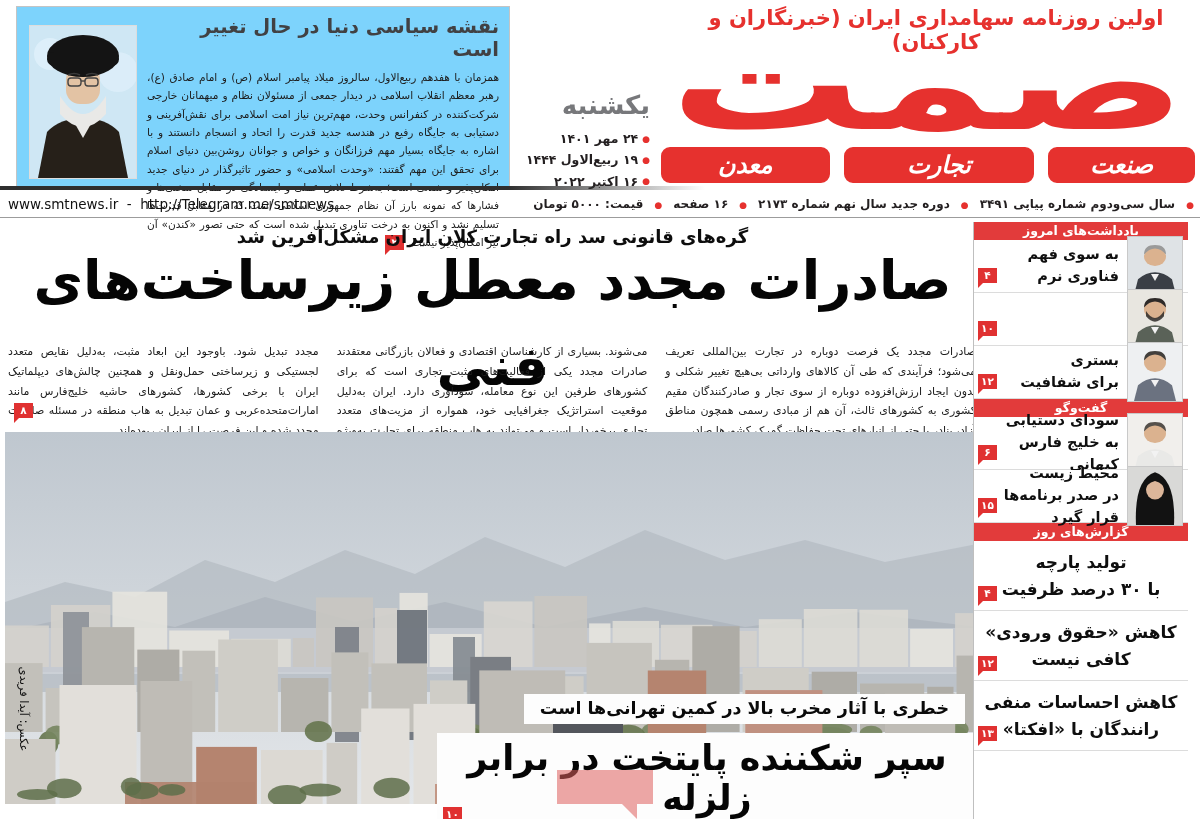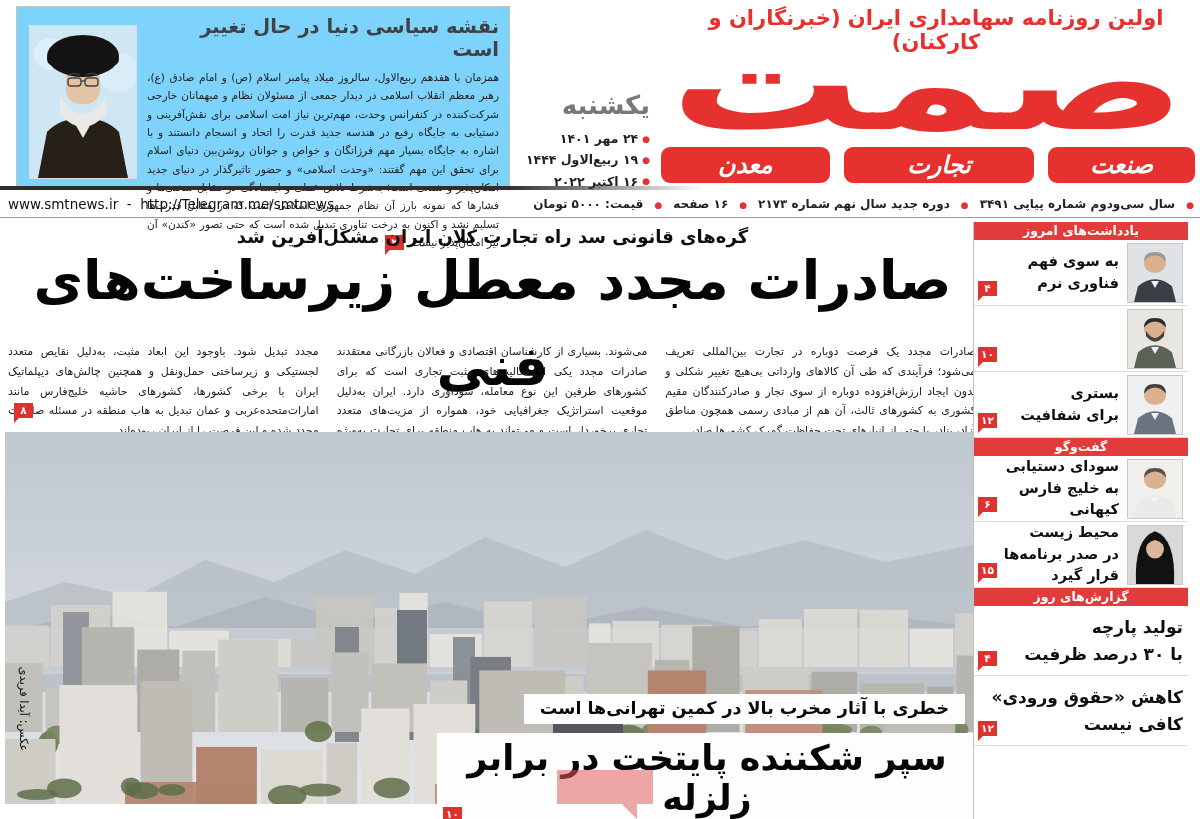--- a/index.html
+++ b/index.html
@@ -69,29 +69,29 @@
   .photo-headline .badge{position:absolute;left:6px;bottom:8px;margin:0;}
   .bubble{position:absolute;top:338px;left:552px;width:96px;height:34px;background:rgba(222,94,92,.55);}
   .bubble::after{content:"";position:absolute;right:16px;top:100%;
                  border-top:15px solid rgba(222,94,92,.55);border-left:15px solid transparent;}
 
   
   .aside{position:absolute;top:222px;right:12px;width:215px;height:597px;background:#fff;
          border-left:1px solid #bfbfbf;box-sizing:border-box;}
   .sb-header{height:18px;line-height:18px;background:#e23b3b;color:#fff;text-align:center;
              font-size:12.5px;font-weight:bold;direction:rtl;}
-  .sb-item{position:relative;display:flex;direction:rtl;align-items:center;gap:8px;height:66px;
+  .sb-item{position:relative;display:flex;direction:rtl;align-items:center;gap:8px;height:53px;
            padding:0 5px;border-bottom:1px solid #dcdcdc;background:#fff;box-sizing:border-box;}
   .sb-photo{flex:0 0 54px;width:54px;height:58px;border:1px solid #c9c9c9;background:#eee;overflow:hidden;}
   .sb-photo svg{display:block;width:100%;height:100%;}
   .sb-title{flex:1;text-align:right;font-size:14.5px;font-weight:bold;line-height:1.5;
             color:#0f0f0f;direction:rtl;}
   .sb-item .badge{position:absolute;left:4px;bottom:9px;margin:0;}
   .sb-item.report{height:70px;}
-  .sb-item.report .sb-title{font-size:17px;line-height:1.55;}
+  .sb-item.report .sb-title{text-align:center;font-size:17px;line-height:1.55;}
 </style>
 </head>
 <body>
 
 <div class="page">
 
   
   <div class="tagline">اولین روزنامه سهامداری ایران (خبرنگاران و کارکنان)</div>
 
   <div class="logo">
@@ -349,15 +349,19 @@
       </div>
       <div class="sb-header">گزارش‌های روز</div>
       <div class="sb-item report">
         <div class="sb-title">تولید پارچه<br>با ۳۰ درصد ظرفیت</div>
         <span class="badge">۴</span>
       </div>
       <div class="sb-item report">
         <div class="sb-title">کاهش «حقوق ورودی»<br>کافی نیست</div>
         <span class="badge">۱۲</span>
       </div>
+      <div class="sb-item report">
+        <div class="sb-title">کاهش احساسات منفی<br>رانندگان با «افکتا»</div>
+        <span class="badge">۱۳</span>
+      </div>
     </aside>
 
 </div>
 
 </body></html>

